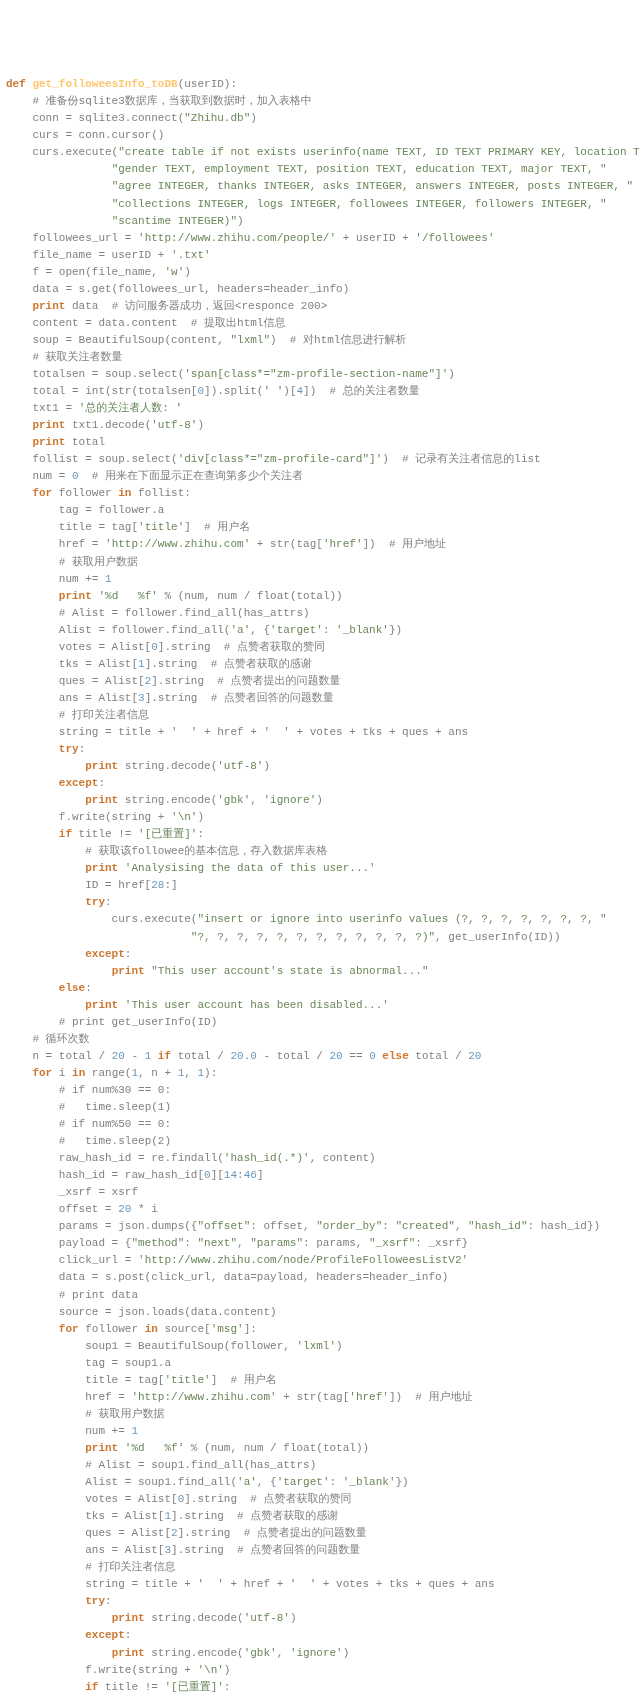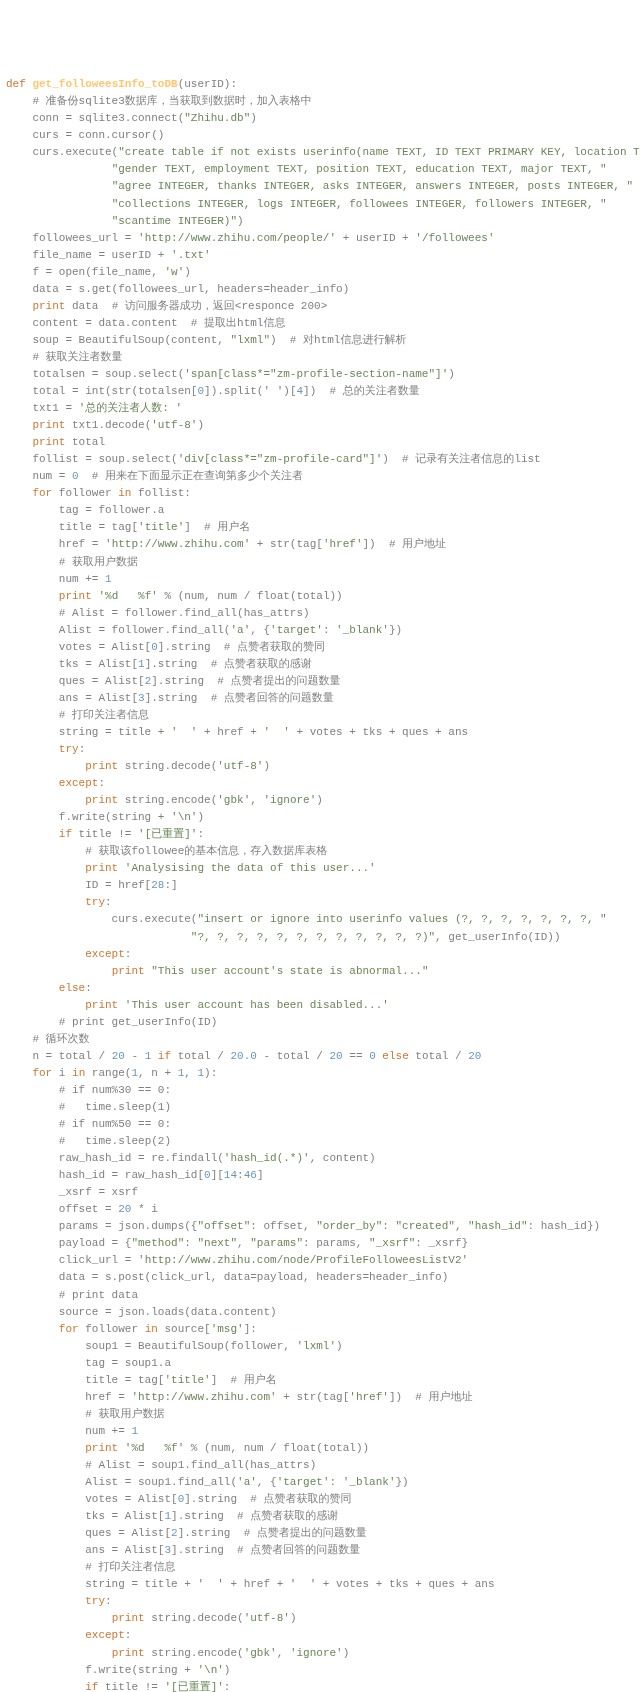--- a/index.html
+++ b/index.html
@@ -7,21 +7,21 @@
     background: #ffffff;
     font-family: Consolas, Monaco, 'Courier New', monospace;
     font-size: 11px;
     line-height: 1.55;
     padding: 8px 6px;
     width: 640px;
     white-space: pre;
     color: #808080;
   }
   .line { display: block; }
-  .kw { color: #cc7832; }
+  .kw { color: #cc7832; font-weight: bold; }
   .fn { color: #ffc66d; font-weight: bold; }
   .str { color: #6a8759; }
   .cmt { color: #808080; font-style: normal; }
   .num { color: #6897bb; }
 </style>
 </head>
 <body>
 
 
 

